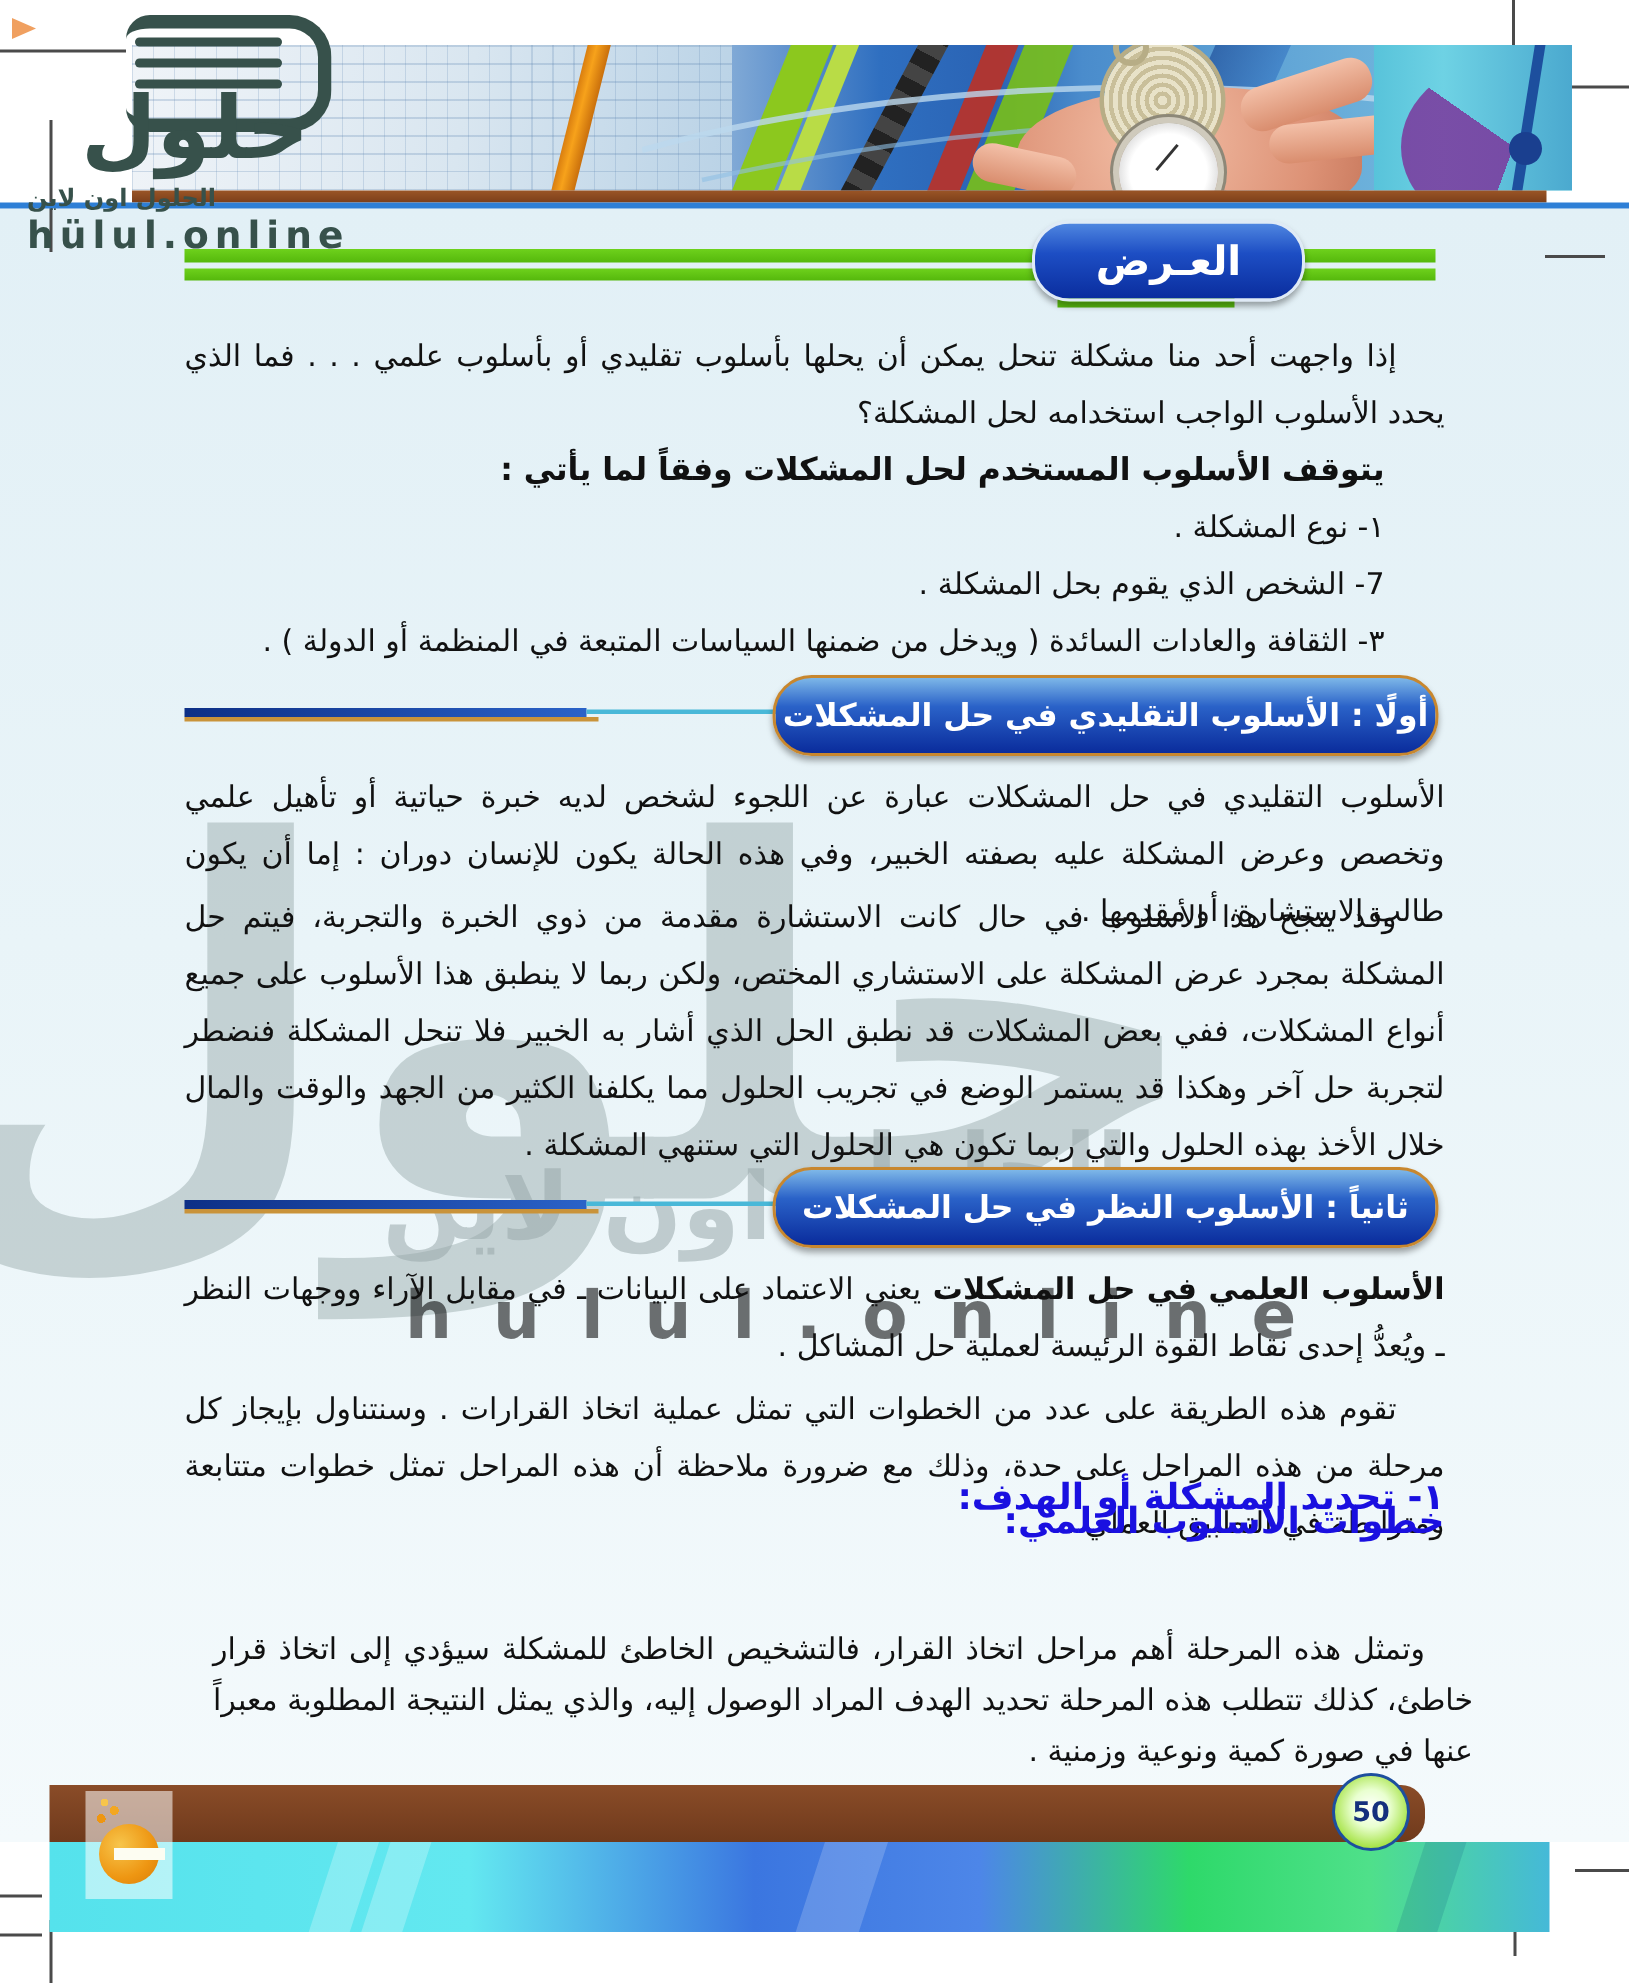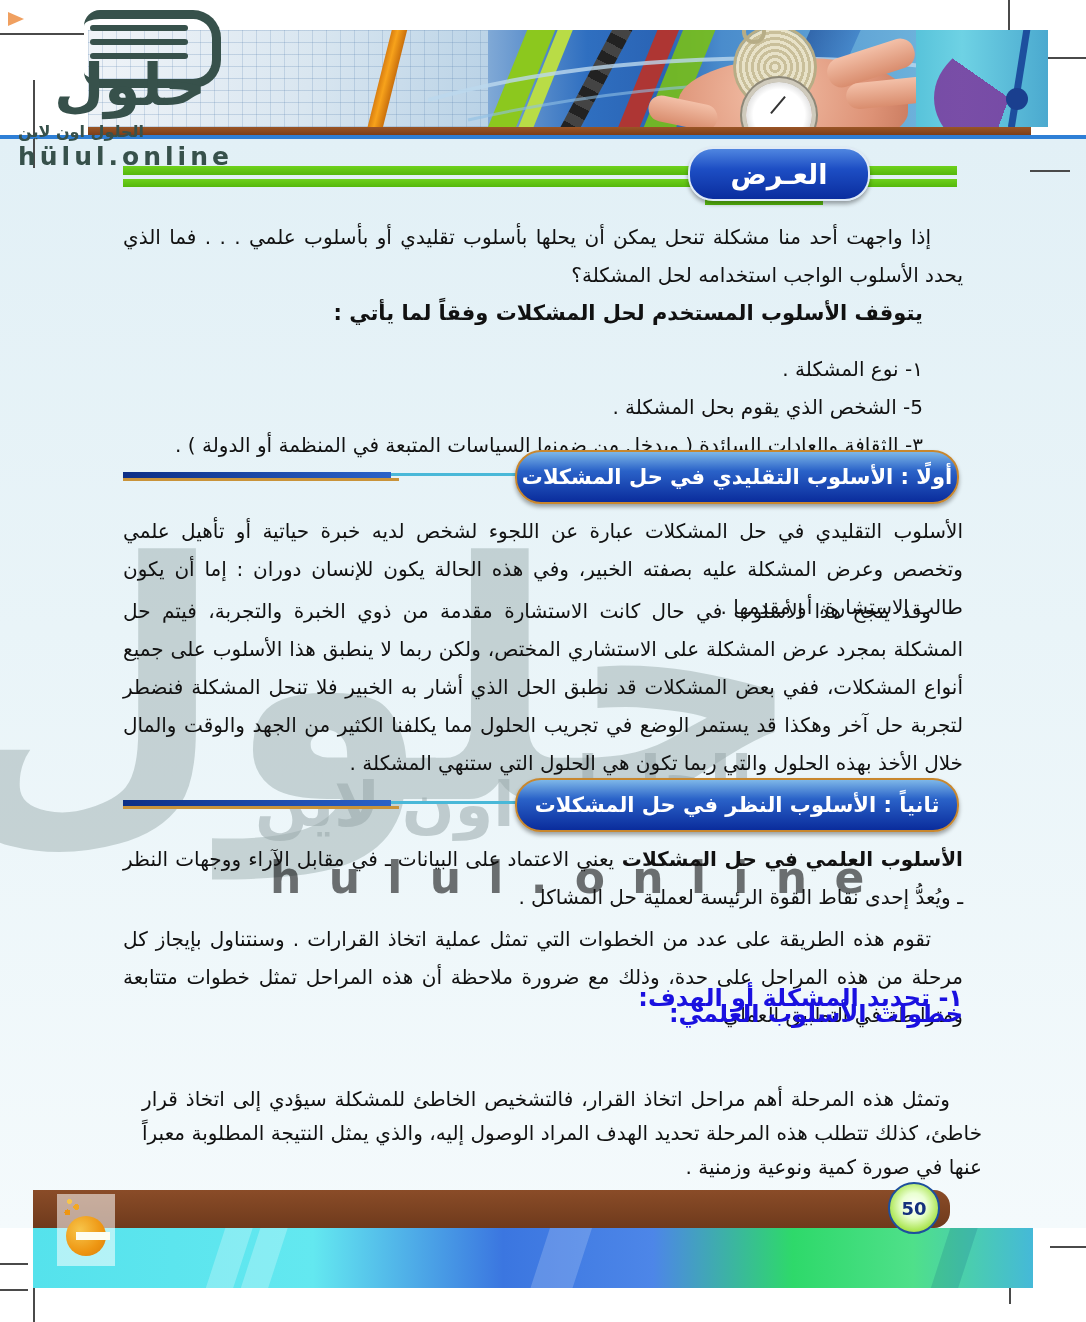--- a/index.html
+++ b/index.html
@@ -183,23 +183,23 @@
 
   <div class="abs greenbar layer1" style="left:123px;top:166px;width:834px;height:9px;"></div>
   <div class="abs greenbar layer1" style="left:123px;top:179px;width:834px;height:8px;"></div>
   <div class="abs" id="badge">
     <span>العـرض</span>
   </div>
   <div class="abs greenbar layer1" style="left:705px;top:197px;width:118px;height:8px;"></div>
 
   <div class="abs artext indent layer1" style="top:218px;">إذا واجهت أحد منا مشكلة تنحل يمكن أن يحلها بأسلوب تقليدي أو بأسلوب علمي . . . فما الذي يحدد الأسلوب الواجب استخدامه لحل المشكلة؟</div>
   <div class="abs artext boldlead layer1" style="top:294px;text-indent:40px;">يتوقف الأسلوب المستخدم لحل المشكلات وفقاً لما يأتي :</div>
-  <div class="abs artext layer1" style="top:350px;width:800px;">
+  <div class="abs artext layer1" style="top:332px;width:800px;">
     <div>١- نوع المشكلة .</div>
-    <div>5- الشخص الذي يقوم بحل المشكلة .</div>
+    <div>7- الشخص الذي يقوم بحل المشكلة .</div>
     <div>٣- الثقافة والعادات السائدة ( ويدخل من ضمنها السياسات المتبعة في المنظمة أو الدولة ) .</div>
   </div>
 
   <div class="abs sec-row layer1" style="top:450px;">
     <div class="deco-blue"></div>
     <div class="deco-gold"></div>
     <div class="deco-teal"></div>
     <div class="pill">
       <span>أولًا : الأسلوب التقليدي في حل المشكلات</span>
     </div>

